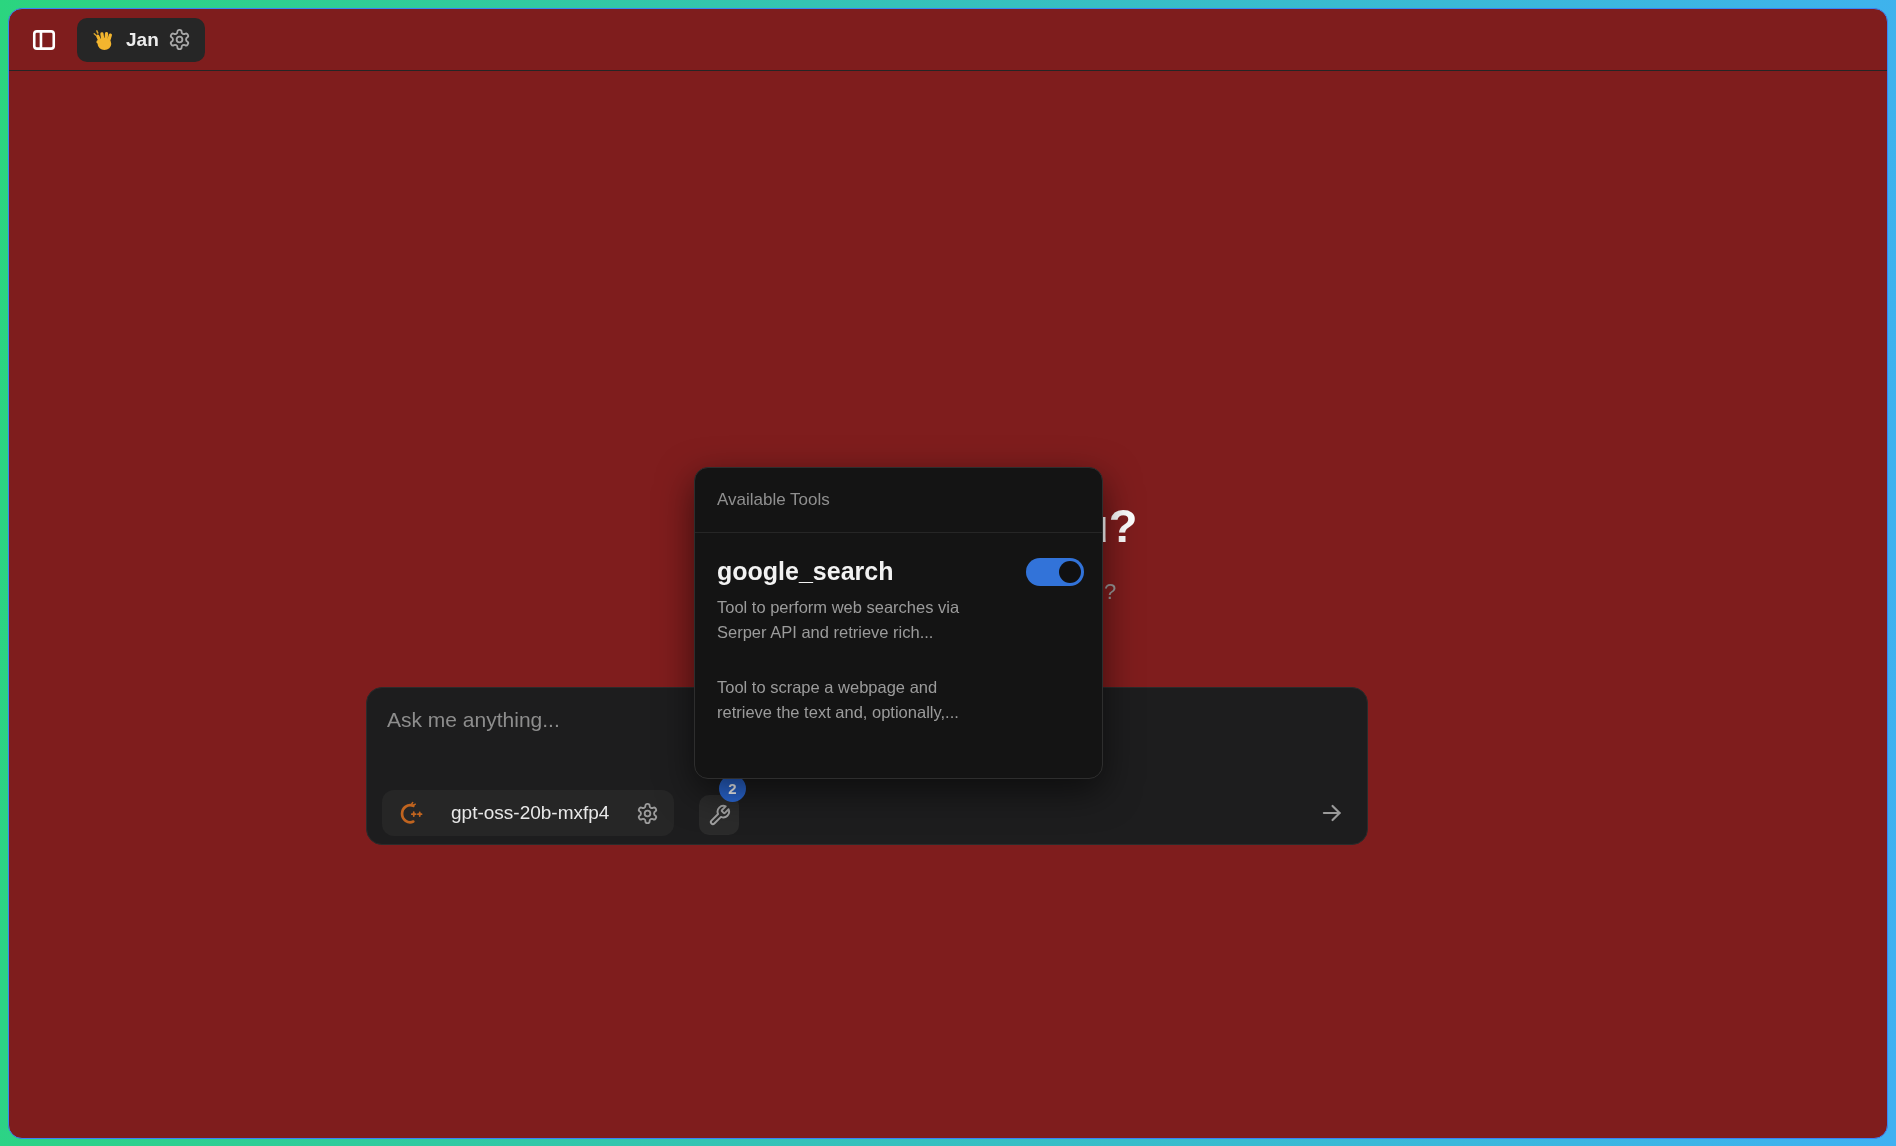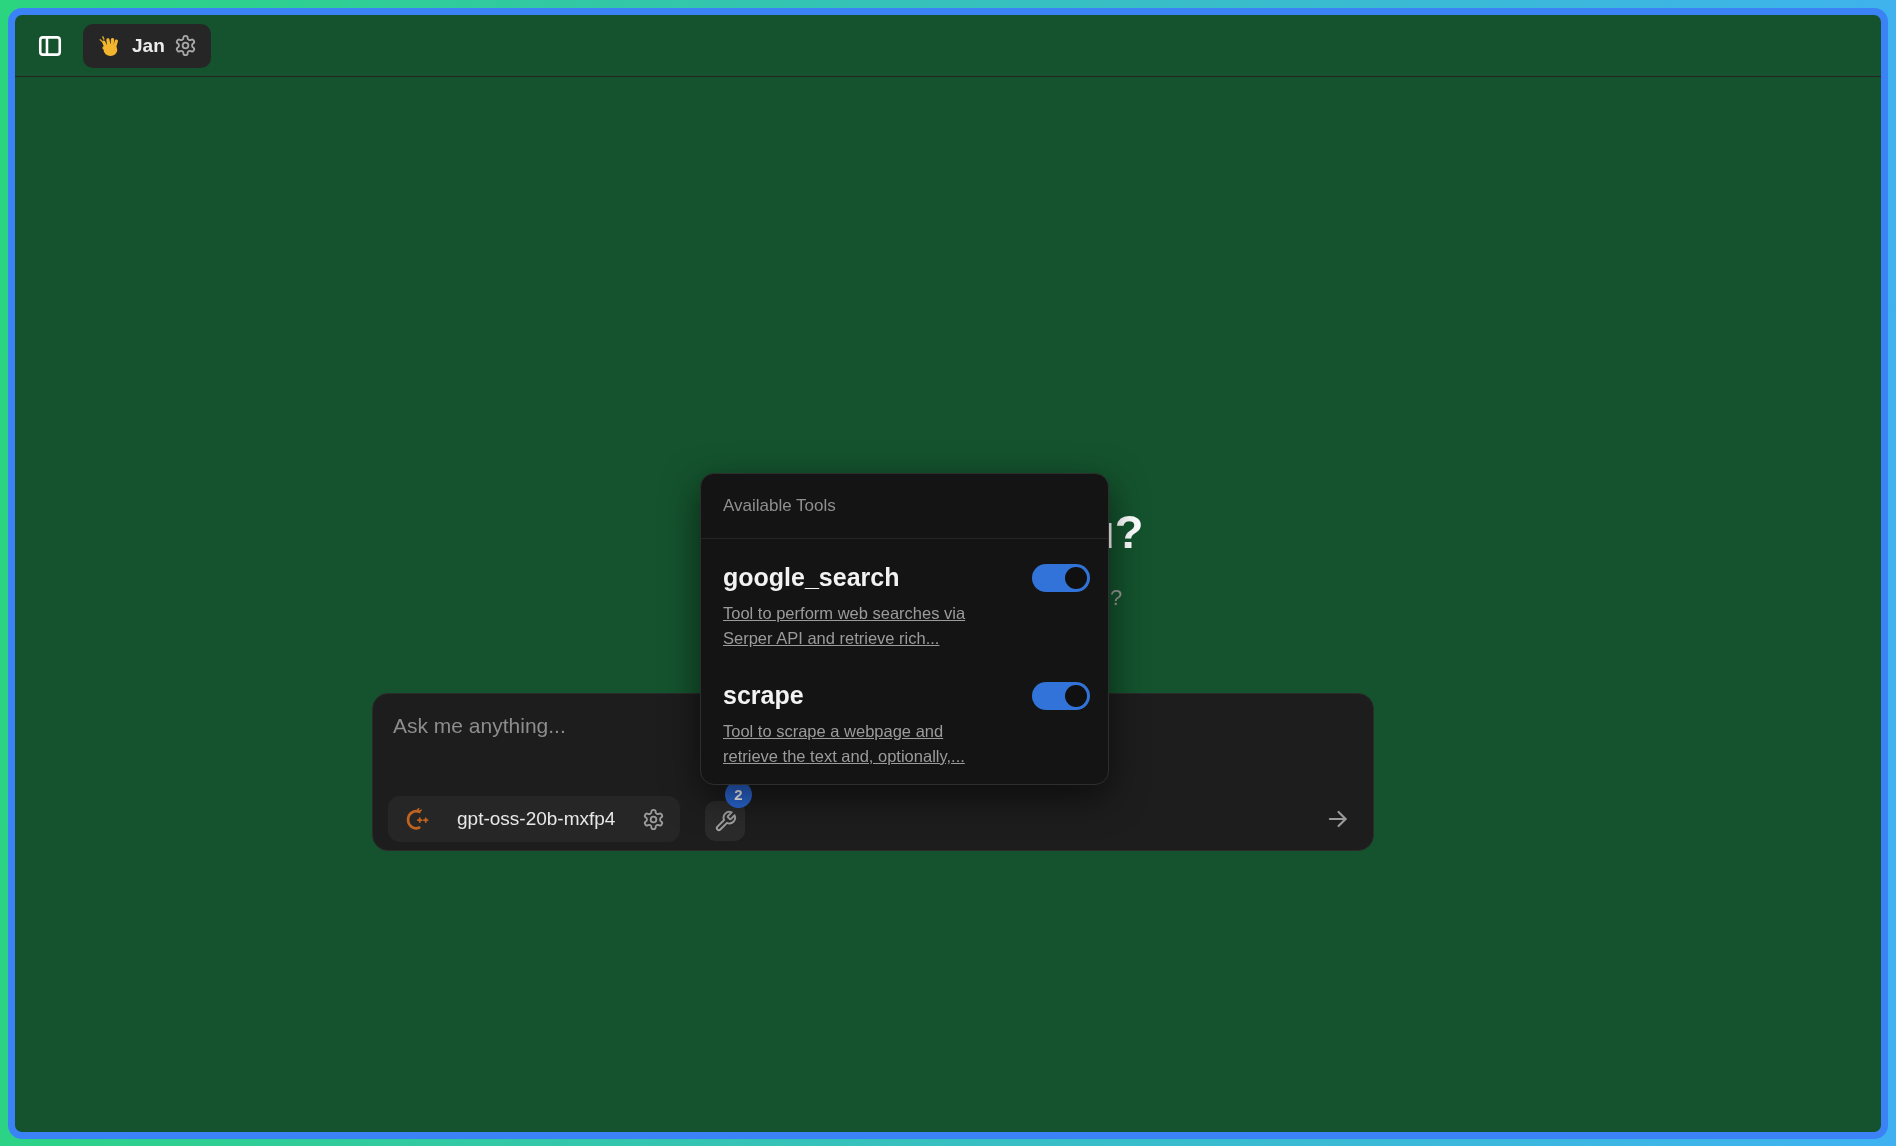--- a/index.html
+++ b/index.html
@@ -4,22 +4,22 @@
 <style>
   * { margin: 0; padding: 0; box-sizing: border-box; }
   html, body { width: 1896px; height: 1146px; overflow: hidden; }
   body {
     font-family: "Liberation Sans", "DejaVu Sans", sans-serif;
     background: linear-gradient(95deg, #2bd57f 0%, #35c2b9 45%, #3fb1f2 100%);
   }
   
   .window {
     position: absolute; left: 8px; top: 8px; right: 8px; bottom: 7px;
-    background: #14532d;
-    border: 7px solid #3b82f6;
+    background: #7f1d1d;
+    border: 1px solid #3b82f6;
     border-radius: 14px;
     overflow: hidden;
   }
   
   .topbar {
     position: relative; height: 62px;
     display: flex; align-items: center;
     padding: 0 16px;
     border-bottom: 1px solid #252525;
   }
@@ -61,21 +61,21 @@
     height: 65px; padding: 22px 22px 0 22px;
     border-bottom: 1px solid #262626;
     color: #8f8f8f; font-size: 17px;
   }
   .popover-body { padding: 24px 18px 22px 22px; }
   .tool-row + .tool-row { margin-top: 30px; }
   .tool-top { display: flex; align-items: center; justify-content: space-between; }
   .tool-name { color: #f2f2f2; font-size: 25px; font-weight: 700; }
   .tool-desc {
     margin-top: 9px; width: 265px;
-    color: #9b9b9b; font-size: 16.5px; line-height: 25px; text-decoration: underline;
+    color: #9b9b9b; font-size: 16.5px; line-height: 25px;
   }
   
   .toggle {
     position: relative; width: 58px; height: 28px; border-radius: 14px;
     background: #3273d9; cursor: pointer; flex: none;
   }
   .toggle .knob {
     position: absolute; top: 3px; right: 3px;
     width: 22px; height: 22px; border-radius: 50%;
     background: #101011;
@@ -220,26 +220,20 @@
           <div class="tool-top">
             <span class="tool-name">google_search</span>
             <span class="toggle">
               <span class="knob"></span>
             </span>
           </div>
           <div class="tool-desc">Tool to perform web searches via Serper API and retrieve rich...</div>
         </div>
 
         <div class="tool-row">
-          <div class="tool-top">
-            <span class="tool-name">scrape</span>
-            <span class="toggle">
-              <span class="knob"></span>
-            </span>
-          </div>
           <div class="tool-desc">Tool to scrape a webpage and retrieve the text and, optionally,...</div>
         </div>
 
       </div>
     </div>
 
   </div>
 </div>
 
 </body></html>

